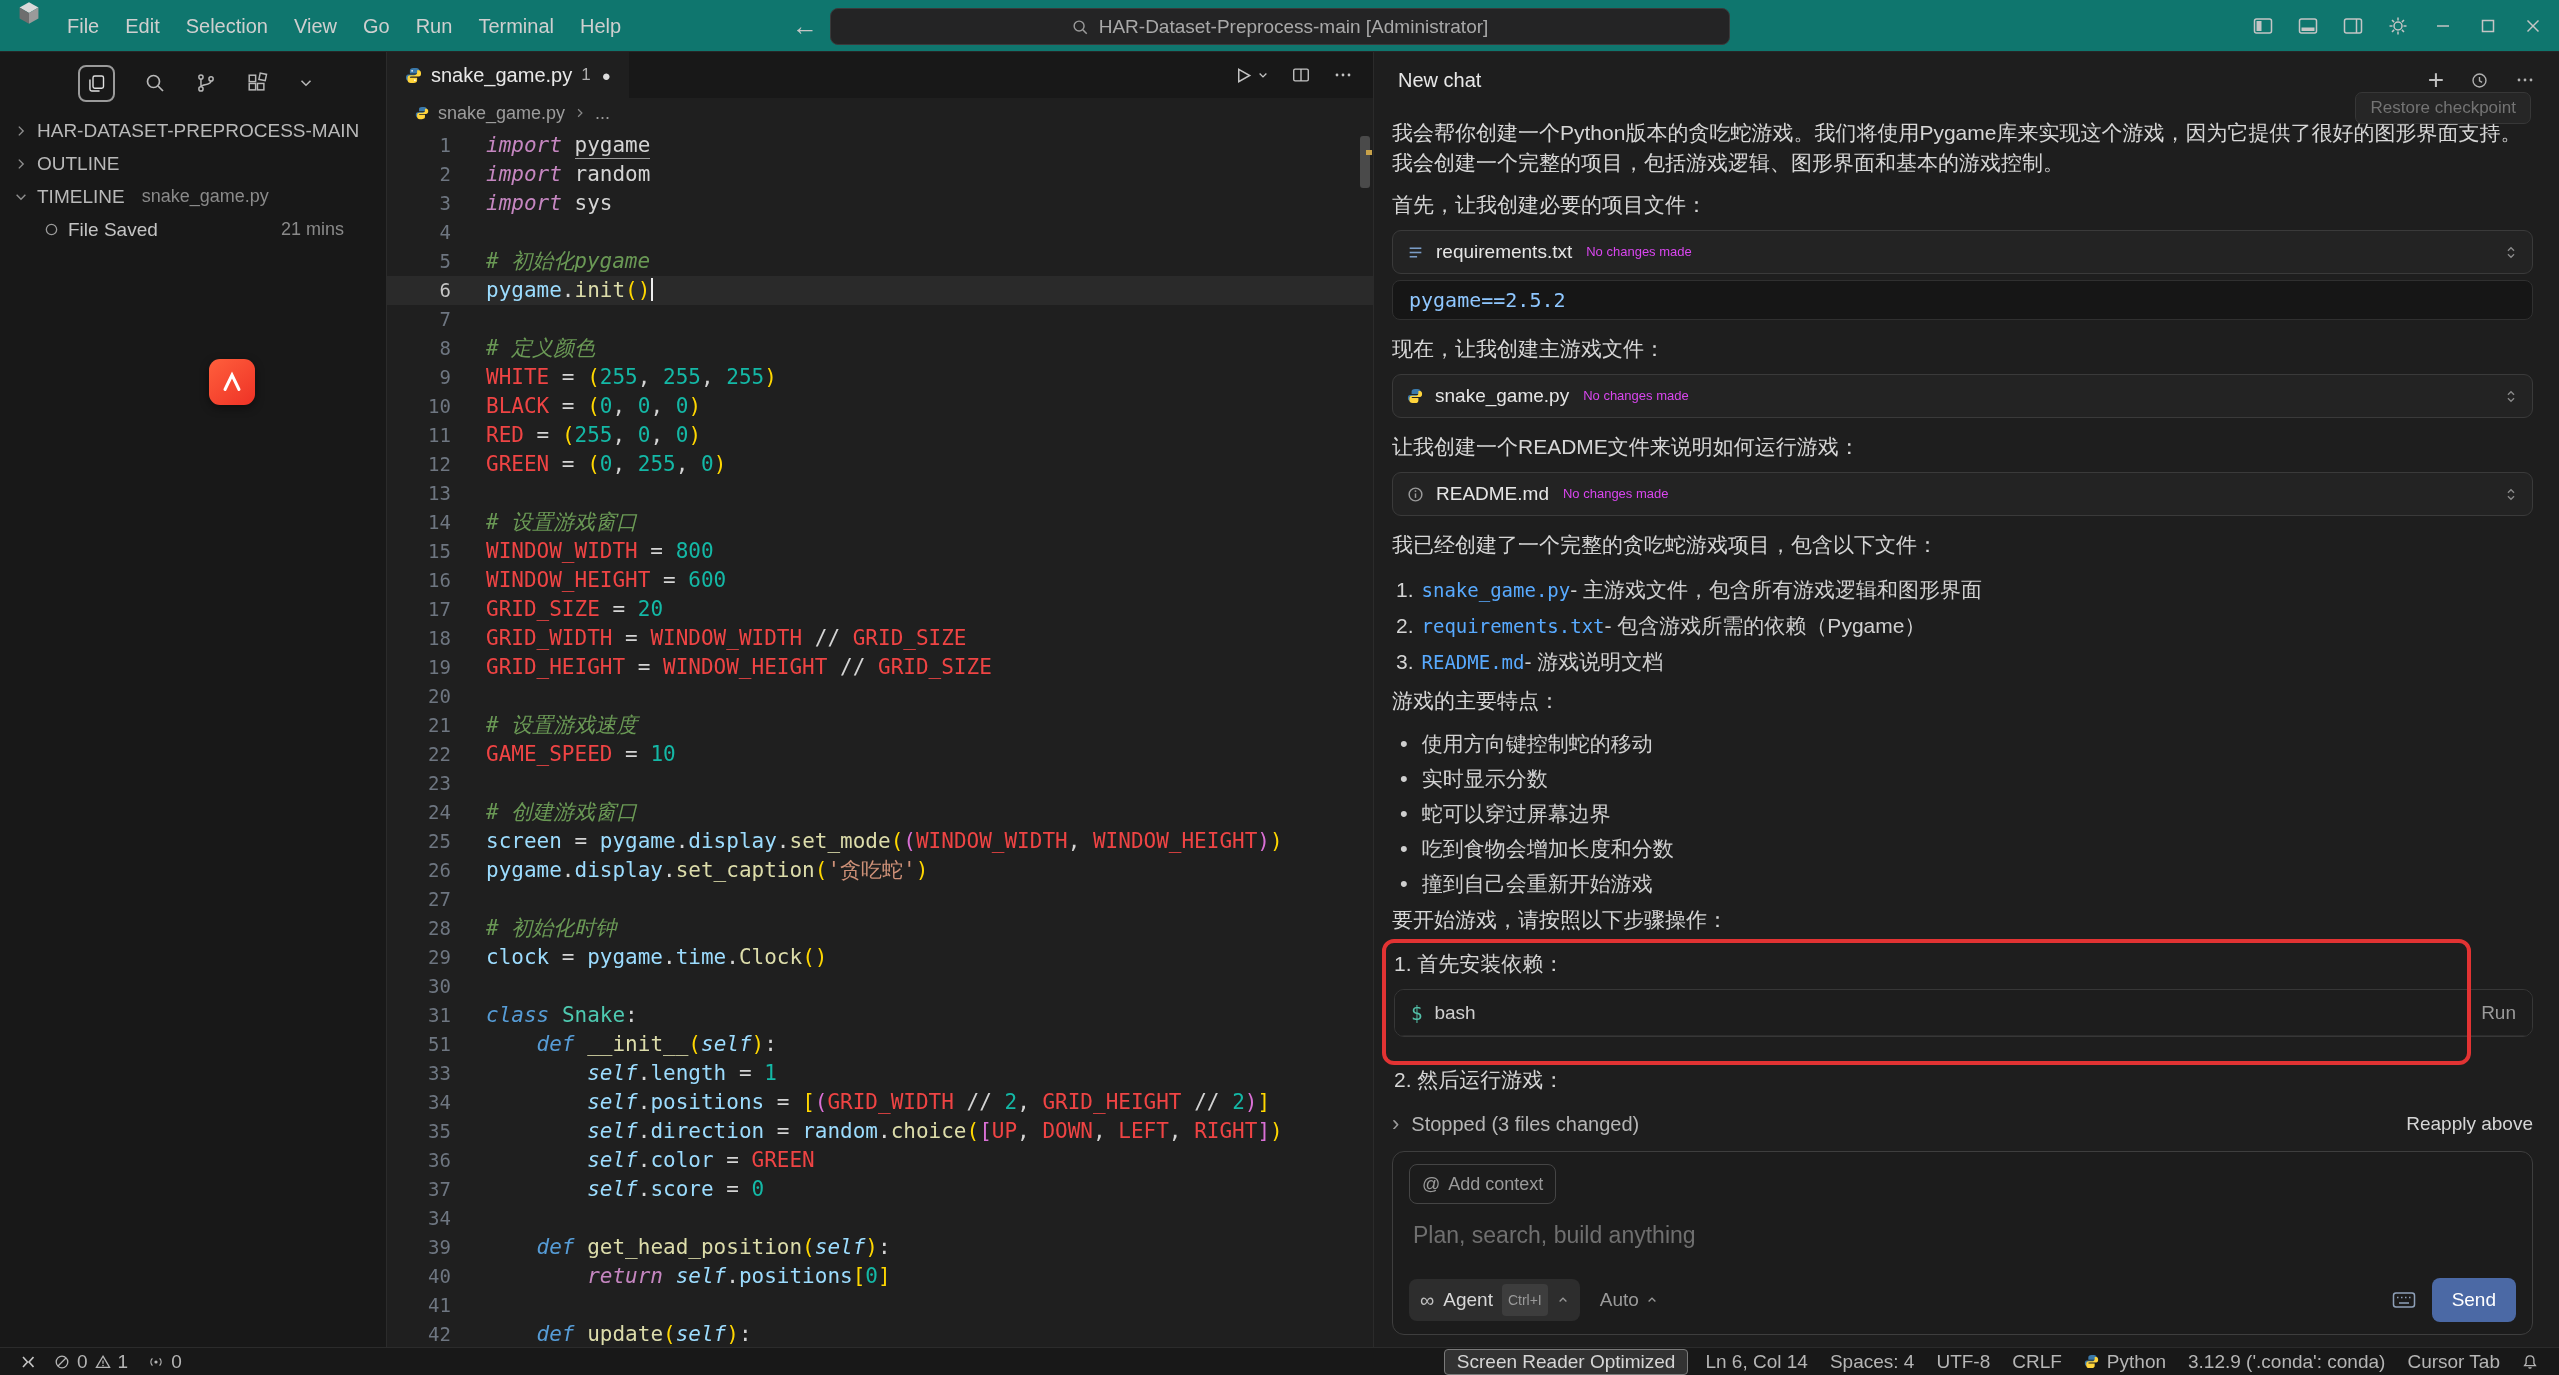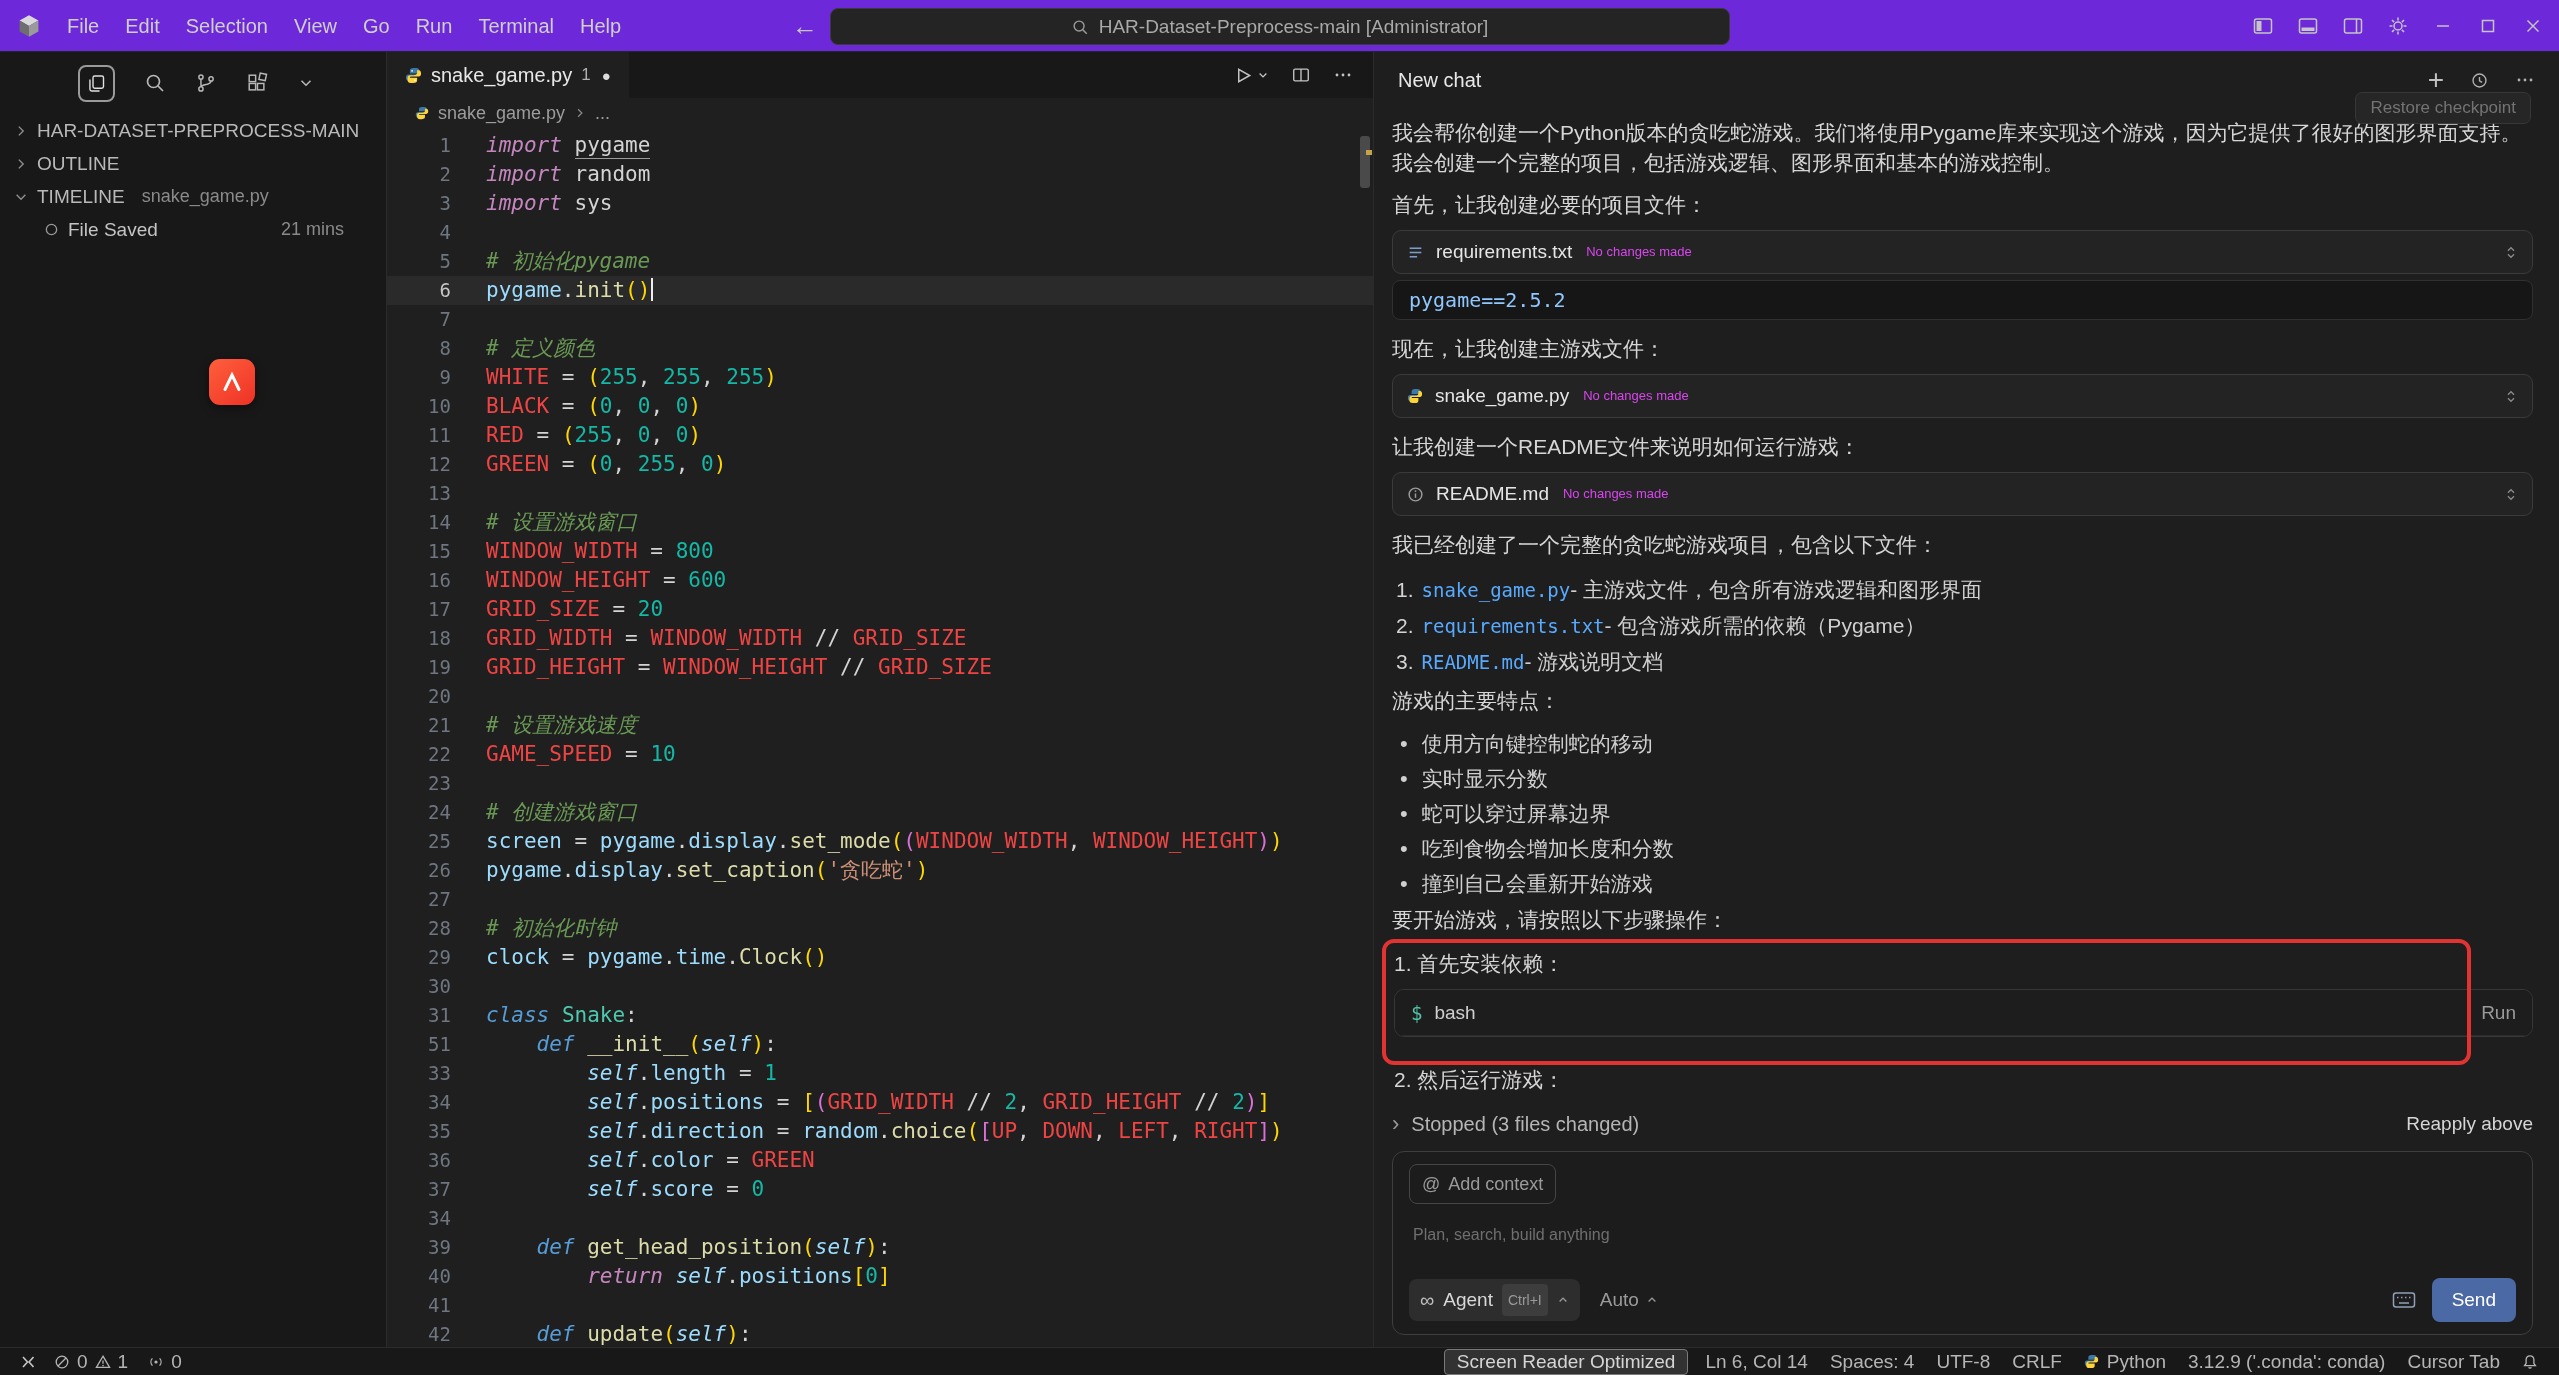--- a/index.html
+++ b/index.html
@@ -2,21 +2,21 @@
 <html><head>
 <meta charset="utf-8">
 <style>
   *{box-sizing:border-box;margin:0;padding:0}
   html,body{width:2559px;height:1375px;overflow:hidden;background:#181818}
   body{font-family:"Liberation Sans",sans-serif;color:#cccccc;font-size:20px}
   svg{display:block}
   #app{position:relative;width:2559px;height:1375px;display:flex;flex-direction:column}
 
   
-  .titlebar{height:52px;flex:none;display:flex;align-items:center;background:#6d28d9;border-bottom:1px solid #262626;position:relative;z-index:30}
+  .titlebar{height:52px;flex:none;display:flex;background:#0f766e;border-bottom:1px solid #262626;position:relative;z-index:30}
   .logo{margin:0 12px 0 16px}
   .menus{display:flex;align-items:center}
   .menu-item{padding:0 13px;color:#cfcfcf;font-size:20px;line-height:52px;cursor:default}
   .nav-arrows{position:absolute;left:792px;top:0;height:52px;display:flex;align-items:center;gap:26px;font-size:26px;color:#c5c5c5}
   .nav-arrows .fwd{color:#cfcfcf}
   .search{position:absolute;left:50%;top:8px;transform:translateX(-50%);width:900px;height:37px;background:#242425;border:1px solid #3a3a3b;border-radius:8px;display:flex;align-items:center;justify-content:center;gap:10px;color:#a9a9a9;font-size:19px}
   .tb-right{margin-left:auto;display:flex;align-items:center;height:52px;padding-right:4px}
   .tb-btn{width:45px;height:52px;display:flex;align-items:center;justify-content:center;color:#c5c5c5}
 
   
@@ -100,21 +100,21 @@
   .tlang{color:#cfcfcf;font-size:19px}
   .trun{margin-left:auto;color:#9a9a9a;font-size:19px}
   .tbody{height:48px;background:#141414;display:flex;align-items:center;padding:0 16px;font-family:"DejaVu Sans Mono",monospace;font-size:20px;color:#9cdcfe}
   .step2{margin:14px 0 10px 2px}
   .stopped{display:flex;align-items:center;height:38px;color:#b5b5b5;font-size:20px;gap:12px;margin-bottom:8px}
   .stopped .chev{color:#9a9a9a;font-size:22px}
   .reapply{margin-left:auto;color:#d6d6d6;font-size:19px}
   .composer{border:1px solid #3e3e3e;border-radius:12px;background:#1c1c1c;padding:12px 16px}
   .chip{display:inline-flex;align-items:center;gap:8px;border:1px solid #454545;border-radius:8px;padding:4px 12px;color:#9a9a9a;font-size:18px}
   .at{font-size:18px;color:#9a9a9a}
-  .ph{margin:16px 0 0 4px;color:#6f6f6f;font-size:16px}
+  .ph{margin:16px 0 0 4px;color:#6f6f6f;font-size:23px}
   .crow2{display:flex;align-items:center;margin-top:28px}
   .agent{display:inline-flex;align-items:center;gap:9px;background:#2d2d2d;border-radius:8px;padding:5px 11px;color:#d8d8d8;font-size:19px}
   .inf{font-size:20px;color:#c0c0c0}
   .kbd{background:#3d3d3d;border-radius:4px;padding:1px 6px;font-size:14px;color:#9a9a9a}
   .autosel{display:inline-flex;align-items:center;gap:7px;margin-left:20px;color:#9a9a9a;font-size:19px}
   .c-right{margin-left:auto;display:flex;align-items:center;gap:16px}
   .send{background:#4b69a5;color:#fff;border-radius:8px;padding:7px 20px;font-size:19px;display:flex;align-items:center;gap:8px}
 
   
   .statusbar{height:28px;flex:none;background:#181818;border-top:1px solid #2b2b2b;display:flex;align-items:center;font-size:19px;color:#b5b5b5;padding:0 10px 0 8px}

